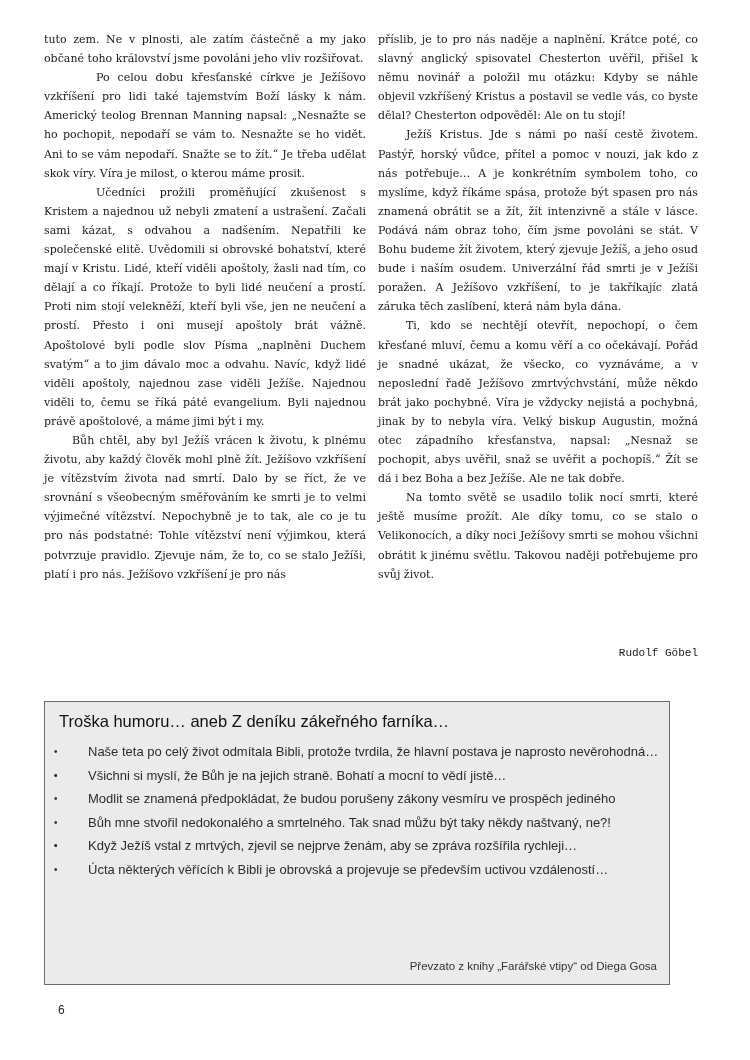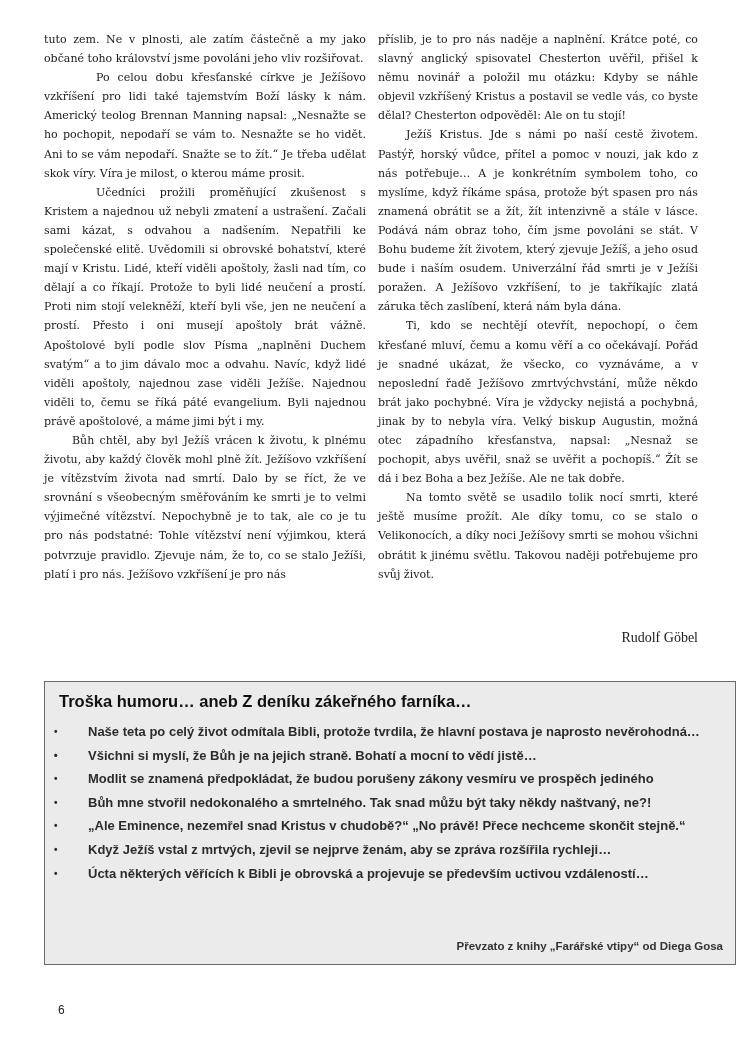--- a/index.html
+++ b/index.html
@@ -9,27 +9,27 @@
     font-family: "DejaVu Serif", serif;
     font-size: 11px; line-height: 19.1px;
     text-align: justify; hyphens: manual;
   }
   #col-left { left: 44px; width: 322px; }
   #col-right { left: 378px; width: 320px; }
   .col p { margin: 0; }
   .col p.indent { text-indent: 28px; }
   .col p.indent-wide { text-indent: 52px; }
   .signature {
-    position: absolute; top: 630px; right: 52px;
-    font-family: Liberation Serif, serif; font-size: 14px;
+    position: absolute; top: 647px; right: 52px;
+    font-family: Liberation Mono, monospace; font-size: 11px;
   }
   .humor-box {
-    position: absolute; left: 44px; top: 681px; width: 692px; height: 284px;
+    position: absolute; left: 44px; top: 701px; width: 626px; height: 284px;
     background: #ebebeb; border: 1.5px solid #6a6a6a; box-sizing: border-box;
-    font-family: "Liberation Sans", sans-serif; color: #2a2a2a; font-weight: bold;
+    font-family: "Liberation Sans", sans-serif; color: #2a2a2a;
   }
   .humor-title {
     position: absolute; left: 14px; top: 10px;
     font-size: 16.5px; color: #111;
   }
   .humor-list { position: absolute; left: 0; top: 38px; width: 100%; margin: 0; padding: 0; list-style: none; }
   .humor-list li {
     position: relative; padding-left: 43px; padding-right: 8px;
     font-size: 13px; line-height: 23.6px; color: #2c2c2c;
   }
@@ -65,20 +65,20 @@
 <div class="signature">Rudolf Göbel</div>
 
 <div class="humor-box">
   <div class="humor-title">Troška humoru… aneb Z deníku zákeřného farníka…</div>
   <ul class="humor-list">
     <li><span class="bullet">•</span><span>Naše teta po celý život odmítala Bibli, protože tvrdila, že hlavní postava je naprosto nevěrohodná…</span></li>
     <li><span class="bullet">•</span></li>
     <li><span class="bullet">•</span><span>Všichni si myslí, že Bůh je na jejich straně. Bohatí a mocní to vědí jistě…</span></li>
     <li><span class="bullet">•</span><span>Modlit se znamená předpokládat, že budou porušeny zákony vesmíru ve prospěch jediného</span></li>
     <li><span class="bullet">•</span><span>Bůh mne stvořil nedokonalého a smrtelného. Tak snad můžu být taky někdy naštvaný, ne?!</span></li>
-    <li><span class="bullet">•</span><span>„Ale Eminence, nezemřel snad Kristus v chudobě?“ „No právě! Přece nechceme skončit stejně.“</span></li>
+    <li><span class="bullet">•</span></li>
     <li><span class="bullet">•</span><span>Když Ježíš vstal z mrtvých, zjevil se nejprve ženám, aby se zpráva rozšířila rychleji…</span></li>
     <li><span class="bullet">•</span><span>Úcta některých věřících k Bibli je obrovská a projevuje se především uctivou vzdáleností…</span></li>
   </ul>
   <div class="humor-source">Převzato z knihy „Farářské vtipy“ od Diega Gosa</div>
 </div>
 
 <div class="page-number">6</div>
 
 </body></html>

